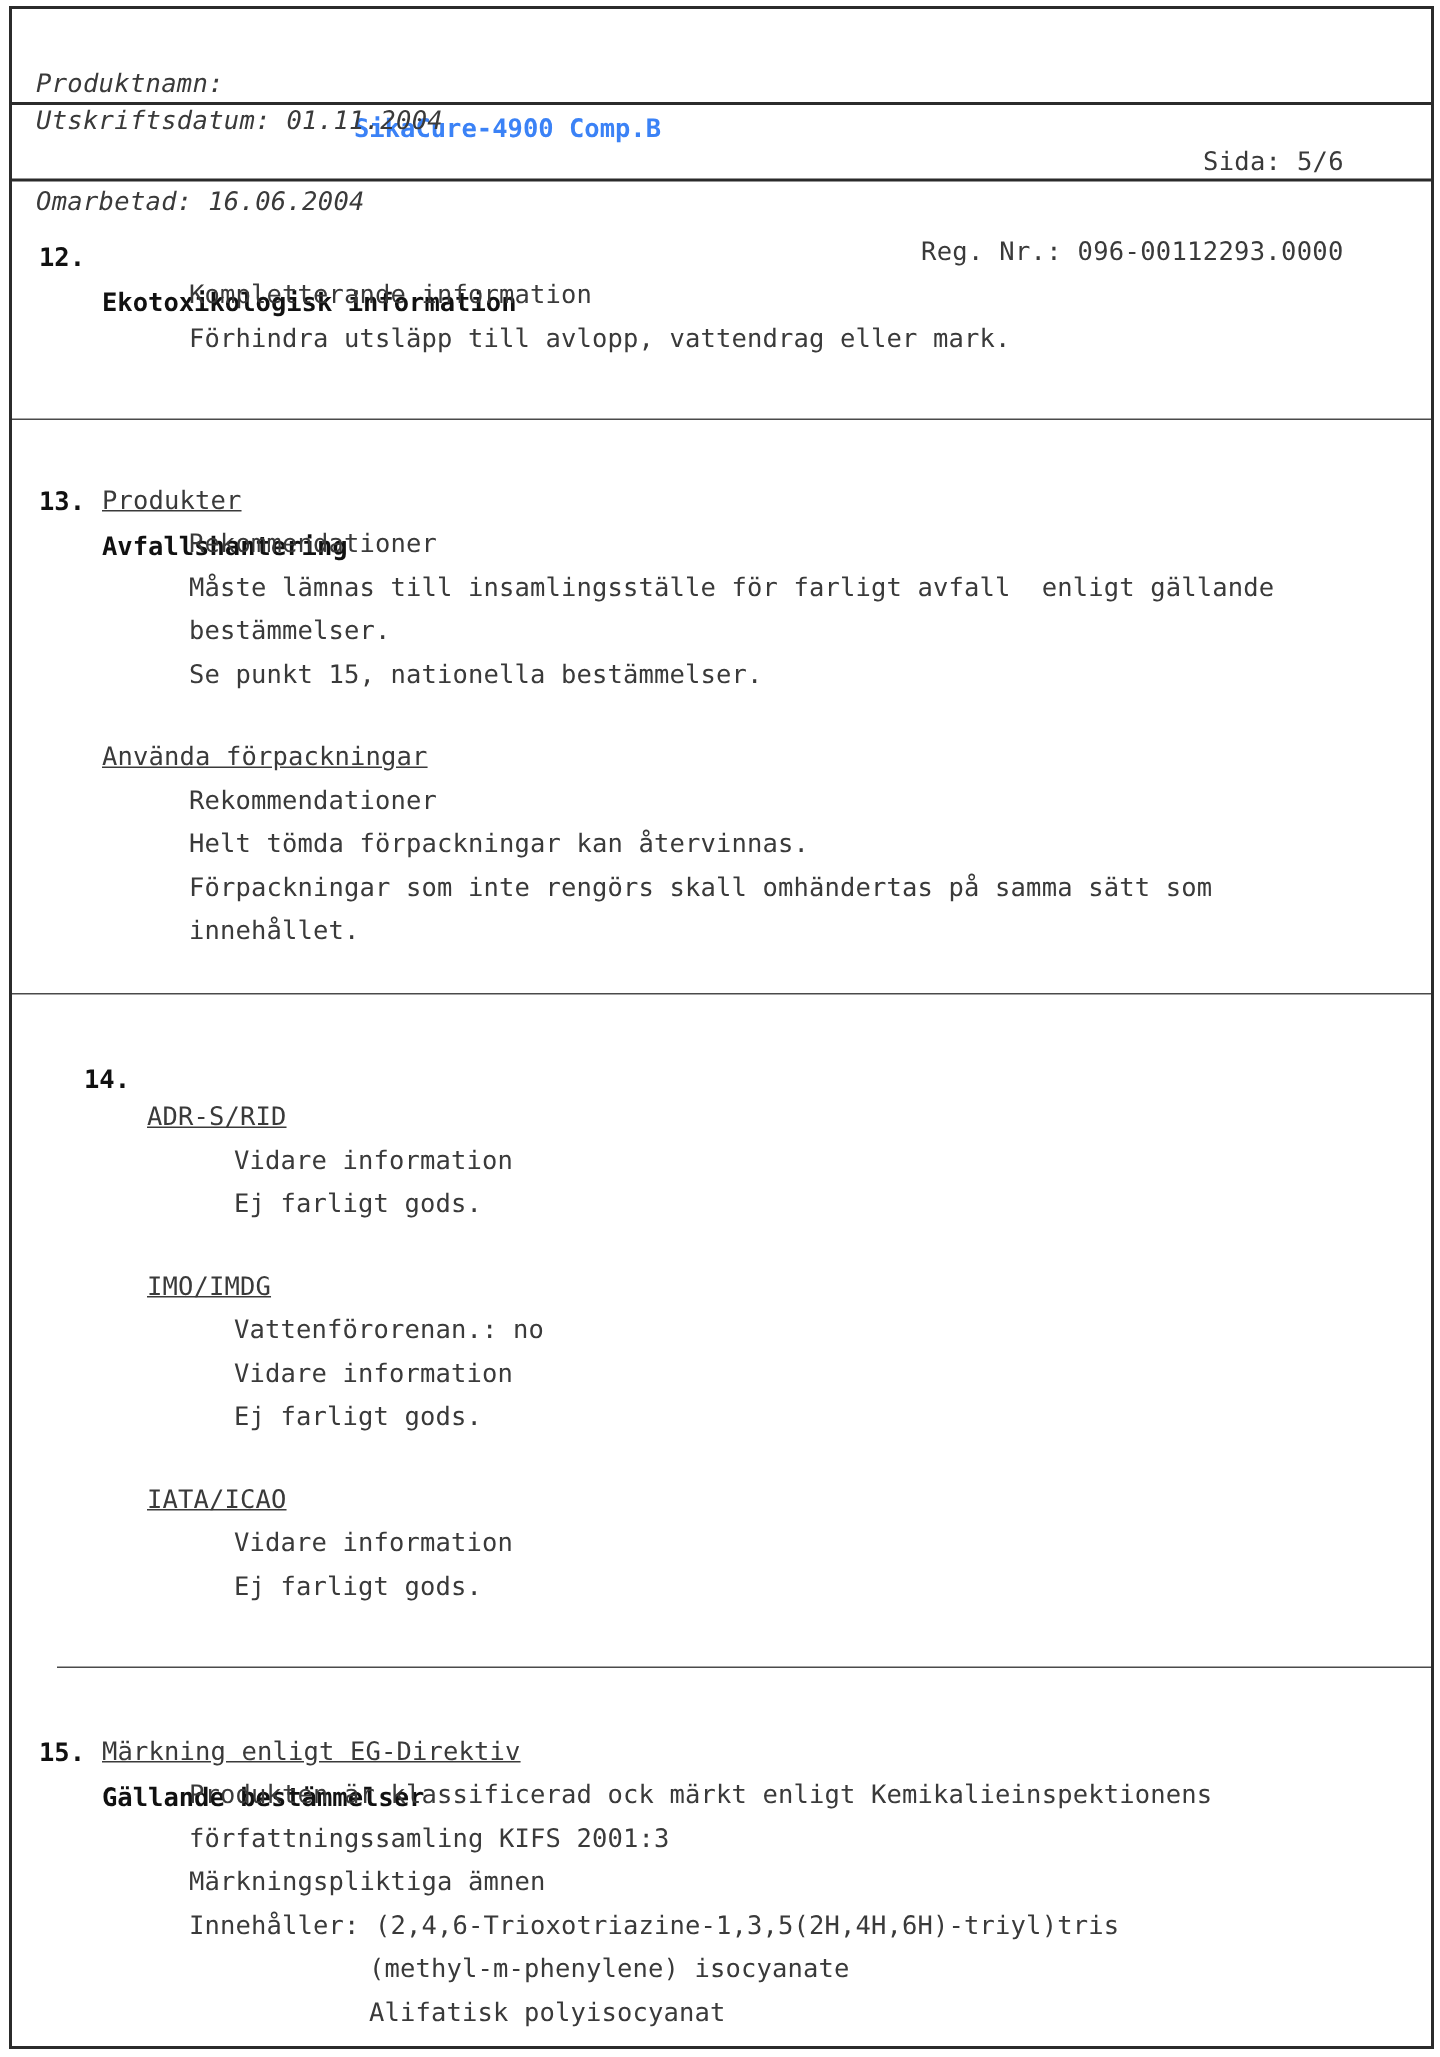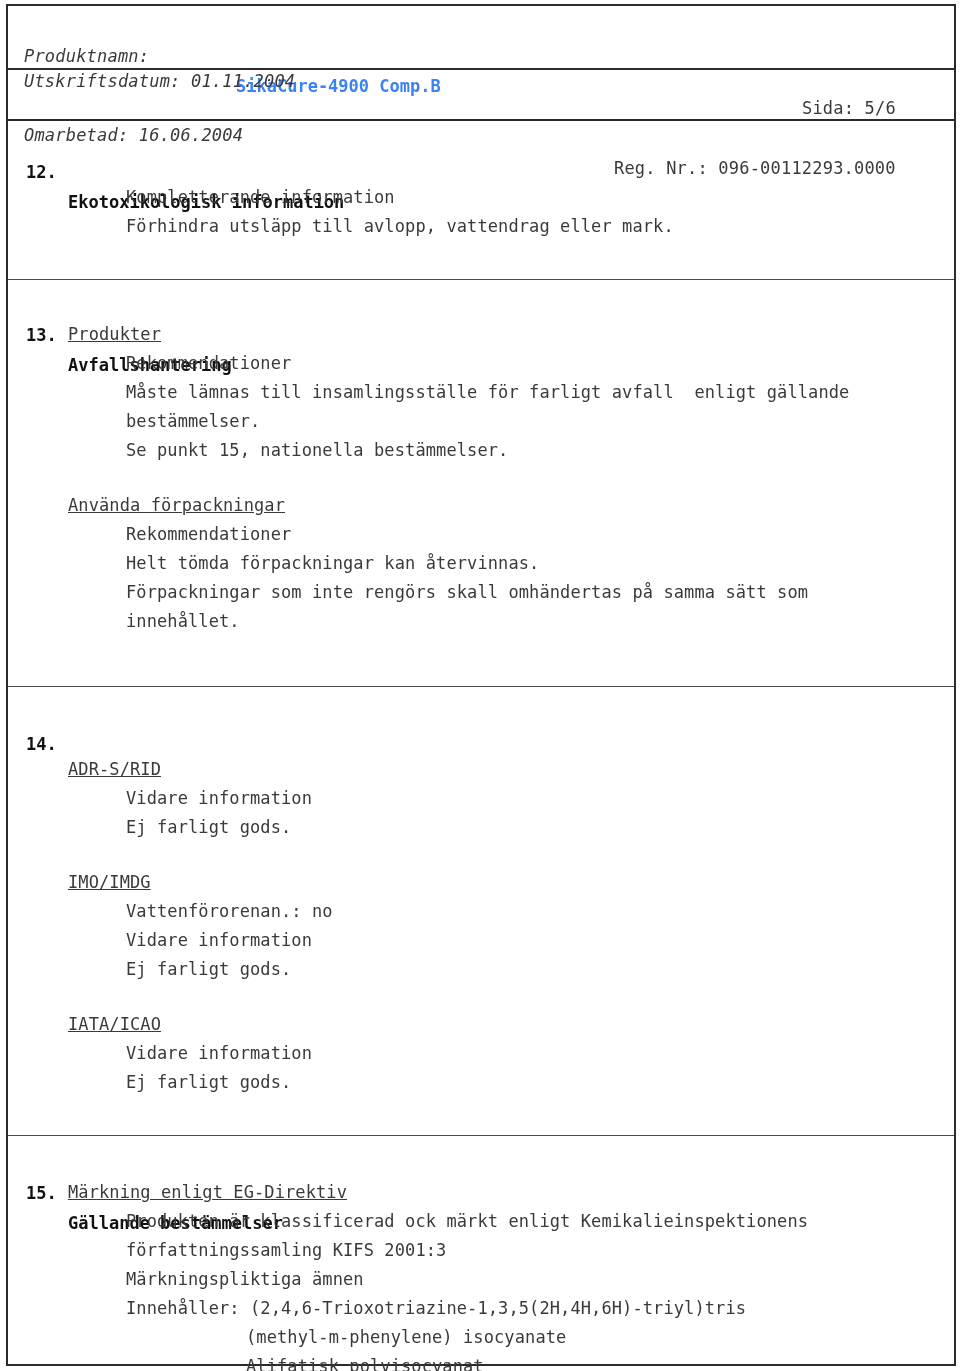--- a/index.html
+++ b/index.html
@@ -141,40 +141,40 @@
     <div class="sec-head">
       <span class="sec-num">12.</span>
       <span class="sec-title">Ekotoxikologisk information</span>
     </div>
     <div class="spacer-md"></div>
     <div class="line i2">Kompletterande information</div>
     <div class="line i2">Förhindra utsläpp till avlopp, vattendrag eller mark.</div>
     <div class="spacer-md"></div>
   </div>
 
-  <div class="section ruled" style="padding-top:10px; padding-bottom:24px;">
+  <div class="section ruled" style="padding-top:10px; padding-bottom:0;">
     <div class="sec-head">
       <span class="sec-num">13.</span>
       <span class="sec-title">Avfallshantering</span>
     </div>
     <div class="line i1">Produkter</div>
     <div class="line i2">Rekommendationer</div>
     <div class="line i2">Måste lämnas till insamlingsställe för farligt avfall  enligt gällande</div>
     <div class="line i2">bestämmelser.</div>
     <div class="line i2">Se punkt 15, nationella bestämmelser.</div>
     <div class="spacer-md"></div>
     <div class="line i1">Använda förpackningar</div>
     <div class="line i2">Rekommendationer</div>
     <div class="line i2">Helt tömda förpackningar kan återvinnas.</div>
     <div class="line i2">Förpackningar som inte rengörs skall omhändertas på samma sätt som</div>
     <div class="line i2">innehållet.</div>
     <div class="spacer-md"></div>
   </div>
 
-  <div class="section ruled" style="padding-top:12px; padding-bottom:12px;">
+  <div class="section ruled" style="padding-top:12px; padding-bottom:12px;margin-left:30px;">
     <div class="sec-head">
       <span class="sec-num">14.</span>
     </div>
     <div class="spacer-md"></div>
 
     <div>
       <div class="line i1">ADR-S/RID</div>
       <div class="line i2">Vidare information</div>
       <div class="line i2">Ej farligt gods.</div>
     </div>

